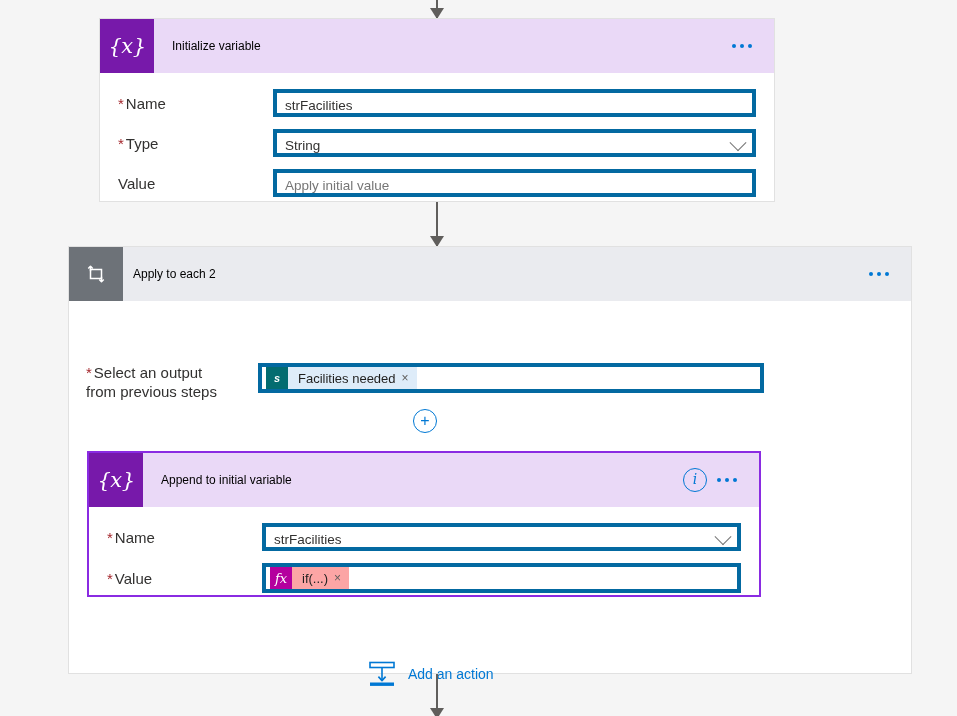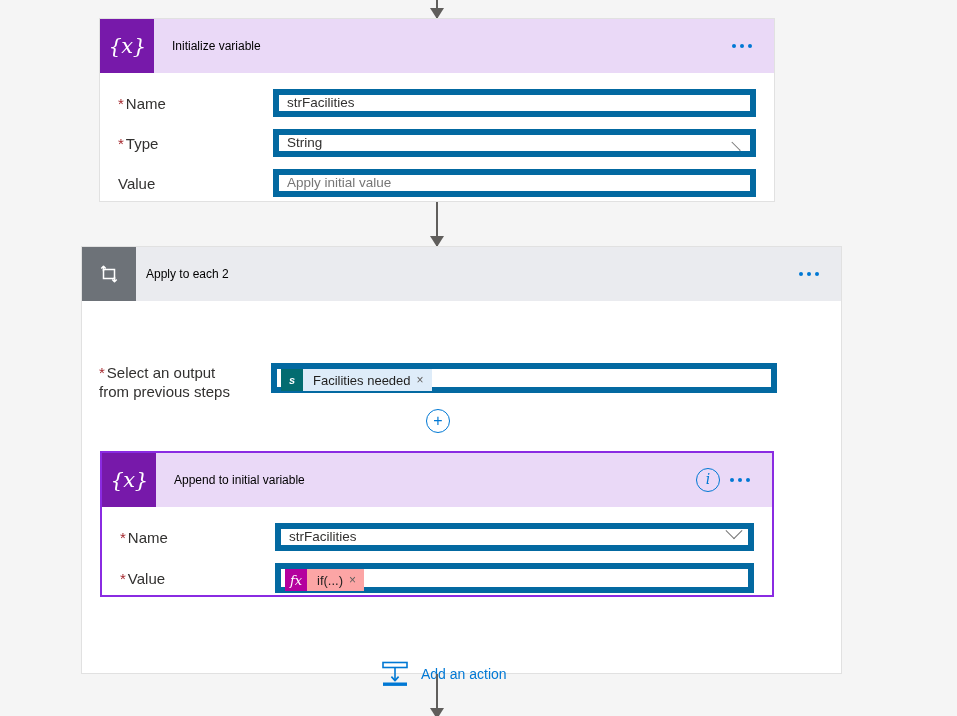--- a/index.html
+++ b/index.html
@@ -120,24 +120,24 @@
   .row-label {
     flex: 0 0 auto;
     font-size: 15px;
     color: #323130;
     line-height: 17px;
   }
   .req { color: #a4262c; margin-right: 2px; }
   .field {
     box-sizing: border-box;
     height: 28px;
-    border: 6px solid #0369a1;
+    border: 4px solid #0369a1;
     background: #ffffff;
     display: flex;
-    align-items: flex-start;
+    align-items: flex-end;
     padding: 0 8px;
     font-size: 13.5px;
     color: #323130;
   }
   .field.tall { height: 30px; }
   .field .placeholder { color: #767676; }
   .chev {
     margin-left: auto;
     width: 11px; height: 11px;
     border-right: 1.4px solid #767676;
@@ -259,21 +259,21 @@
         </div>
         <div class="field" style="width:486px;">
           <span>strFacilities</span>
         </div>
       </div>
 
       <div class="row" style="margin-bottom:12px;">
         <div class="row-label" style="width:155px;">
           <span class="req">*</span><span>Type</span>
         </div>
-        <div class="field" style="width:486px;flex-direction:column;">
+        <div class="field" style="width:486px;">
           <span>String</span>
           <span class="chev"></span>
         </div>
       </div>
 
       <div class="row">
         <div class="row-label" style="width:155px;">
           <span>Value</span>
         </div>
         <div class="field" style="width:486px;">
@@ -282,21 +282,21 @@
       </div>
 
     </div>
   </div>
 
   <div class="connector" style="left:436px; top:202px; width:2px; height:44px;">
     <div class="line"></div>
     <div class="head"></div>
   </div>
 
-  <div class="loop" style="left:81px; top:246px; width:761px; height:428px;">
+  <div class="loop" style="left:68px; top:246px; width:844px; height:428px;">
     <div class="card-header header-loop">
       <div class="badge badge-loop">
         <svg width="22" height="22" viewBox="0 0 22 22">
           <path d="M5.5 6.5 H16.5 V15.5 H5.5 Z" fill="none" stroke="#ffffff" stroke-width="1.5"></path>
           <path d="M5.5 8.2 V3.8" fill="none" stroke="#ffffff" stroke-width="1.5"></path>
           <path d="M3.3 5.6 L5.5 3.2 L7.7 5.6" fill="none" stroke="#ffffff" stroke-width="1.5" stroke-linejoin="round"></path>
           <path d="M16.5 13.8 V18.2" fill="none" stroke="#ffffff" stroke-width="1.5"></path>
           <path d="M14.3 16.4 L16.5 18.8 L18.7 16.4" fill="none" stroke="#ffffff" stroke-width="1.5" stroke-linejoin="round"></path>
         </svg>
       </div>

